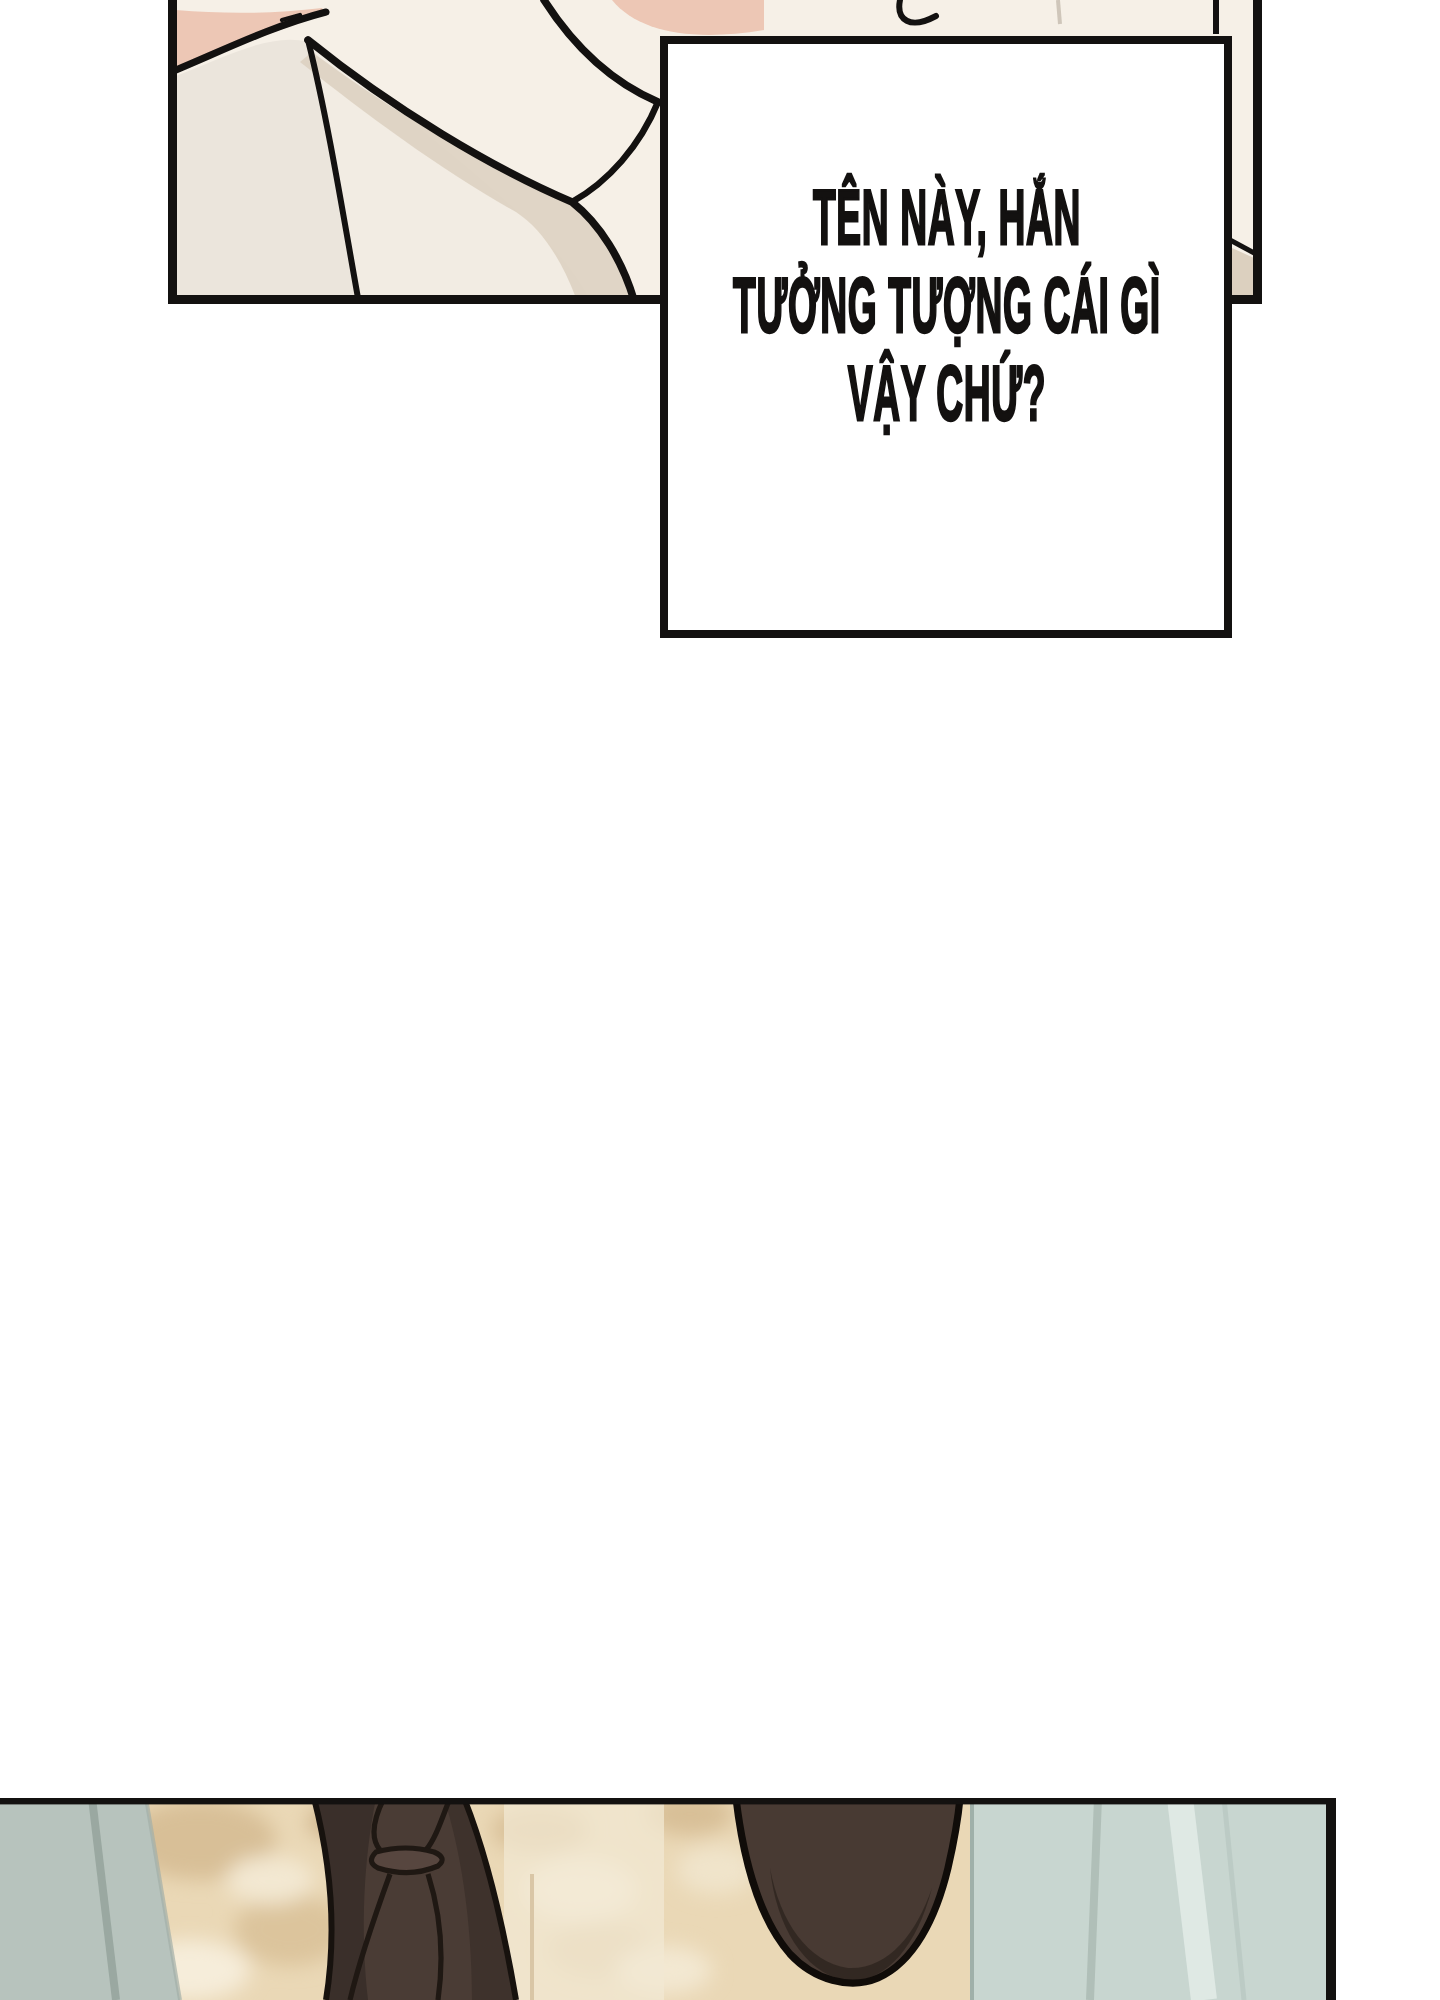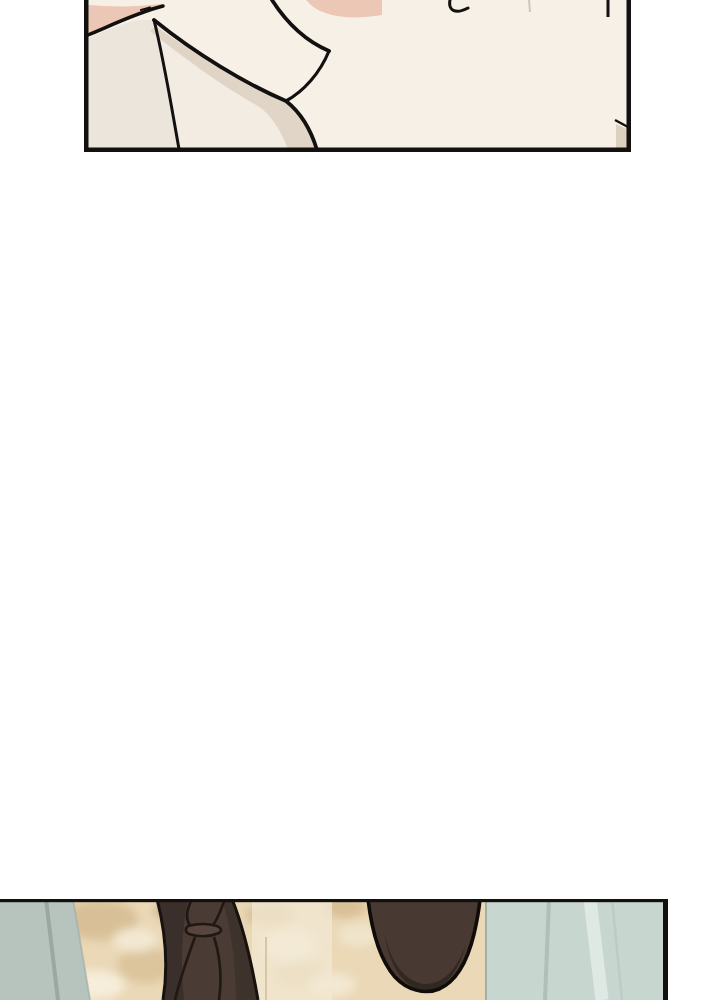--- a/index.html
+++ b/index.html
@@ -77,20 +77,27 @@
 
       <path d="M532,124 L543,129 L543,148 L532,148 Z" fill="#dcd0bf"></path>
       <path d="M531,120 L544,127" fill="none" stroke="#131110" stroke-width="2.5"></path>
 
       <rect x="0" y="0" width="4.5" height="152" fill="#131110"></rect>
       <rect x="542.5" y="0" width="4.5" height="152" fill="#131110"></rect>
       <rect x="0" y="147.5" width="547" height="4.5" fill="#131110"></rect>
     </svg>
   </div>
 
+  <div class="speech-box">
+    <div class="speech-text">
+      <span class="speech-line">TÊN NÀY, HẮN</span>
+      <span class="speech-line">TƯỞNG TƯỢNG CÁI GÌ</span>
+      <span class="speech-line">VẬY CHỨ?</span>
+    </div>
+  </div>
 
   <div class="panel-bottom">
     <svg width="668" height="101" viewBox="0 0 668 101">
       <defs>
         <filter id="soften" x="-50%" y="-50%" width="200%" height="200%">
           <feGaussianBlur stdDeviation="5"></feGaussianBlur>
         </filter>
       </defs>
 
       <rect x="0" y="0" width="668" height="101" fill="#ead8b6"></rect>

